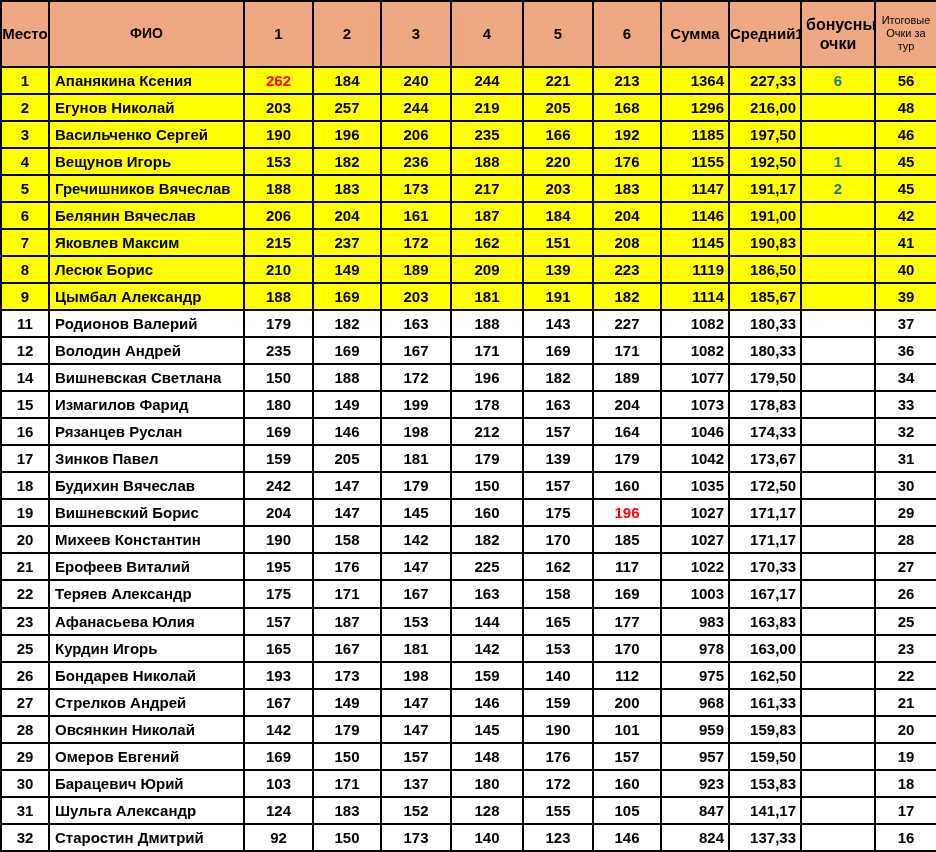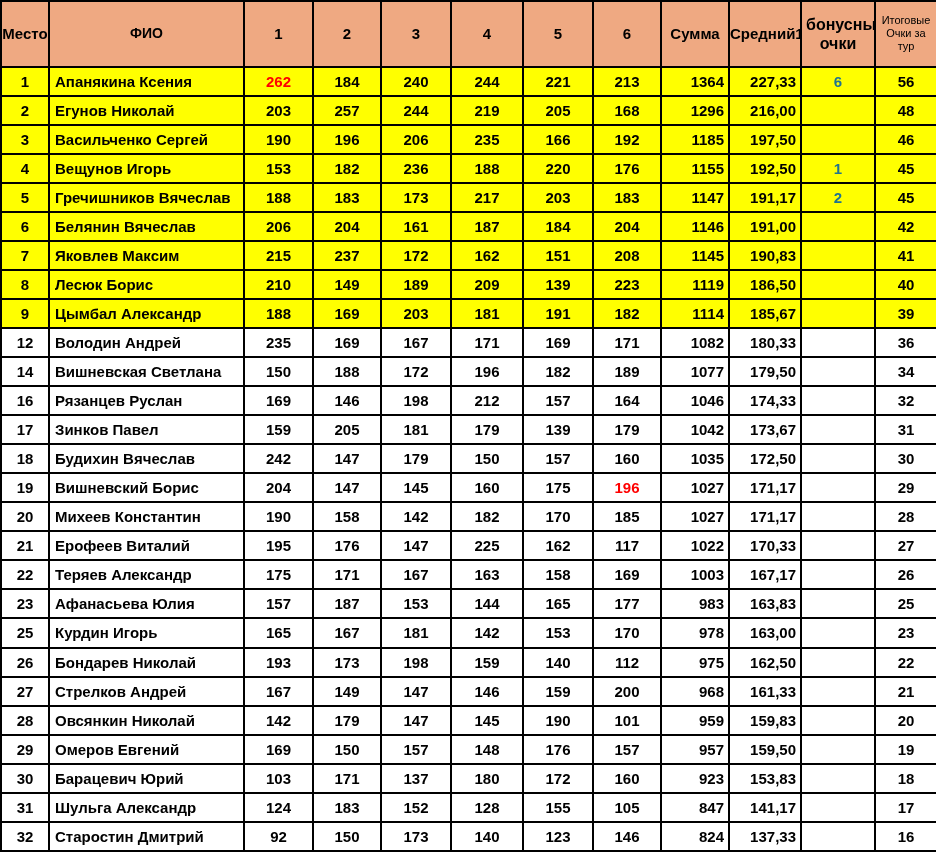--- a/index.html
+++ b/index.html
@@ -216,20 +216,34 @@
         <td class="c">203</td>
         <td class="c">181</td>
         <td class="c">191</td>
         <td class="c">182</td>
         <td class="r">1114</td>
         <td class="r">185,67</td>
         <td class="c bonus"></td>
         <td class="c">39</td>
       </tr>
       <tr>
+        <td class="c">11</td>
+        <td class="l">Родионов Валерий</td>
+        <td class="c">179</td>
+        <td class="c">182</td>
+        <td class="c">163</td>
+        <td class="c">188</td>
+        <td class="c">143</td>
+        <td class="c">227</td>
+        <td class="r">1082</td>
+        <td class="r">180,33</td>
+        <td class="c bonus"></td>
+        <td class="c">37</td>
+      </tr>
+      <tr>
         <td class="c">12</td>
         <td class="l">Володин Андрей</td>
         <td class="c">235</td>
         <td class="c">169</td>
         <td class="c">167</td>
         <td class="c">171</td>
         <td class="c">169</td>
         <td class="c">171</td>
         <td class="r">1082</td>
         <td class="r">180,33</td>
@@ -244,20 +258,34 @@
         <td class="c">172</td>
         <td class="c">196</td>
         <td class="c">182</td>
         <td class="c">189</td>
         <td class="r">1077</td>
         <td class="r">179,50</td>
         <td class="c bonus"></td>
         <td class="c">34</td>
       </tr>
       <tr>
+        <td class="c">15</td>
+        <td class="l">Измагилов Фарид</td>
+        <td class="c">180</td>
+        <td class="c">149</td>
+        <td class="c">199</td>
+        <td class="c">178</td>
+        <td class="c">163</td>
+        <td class="c">204</td>
+        <td class="r">1073</td>
+        <td class="r">178,83</td>
+        <td class="c bonus"></td>
+        <td class="c">33</td>
+      </tr>
+      <tr>
         <td class="c">16</td>
         <td class="l">Рязанцев Руслан</td>
         <td class="c">169</td>
         <td class="c">146</td>
         <td class="c">198</td>
         <td class="c">212</td>
         <td class="c">157</td>
         <td class="c">164</td>
         <td class="r">1046</td>
         <td class="r">174,33</td>

